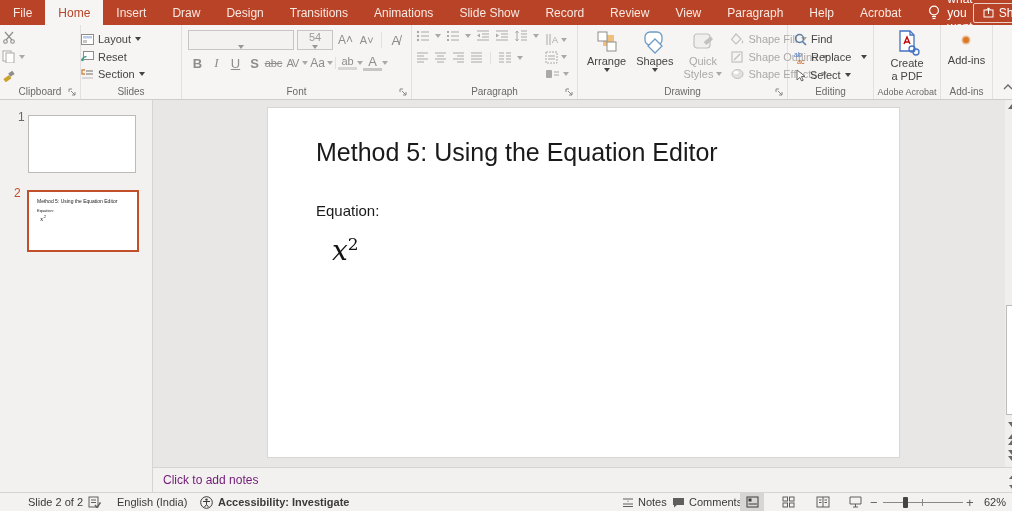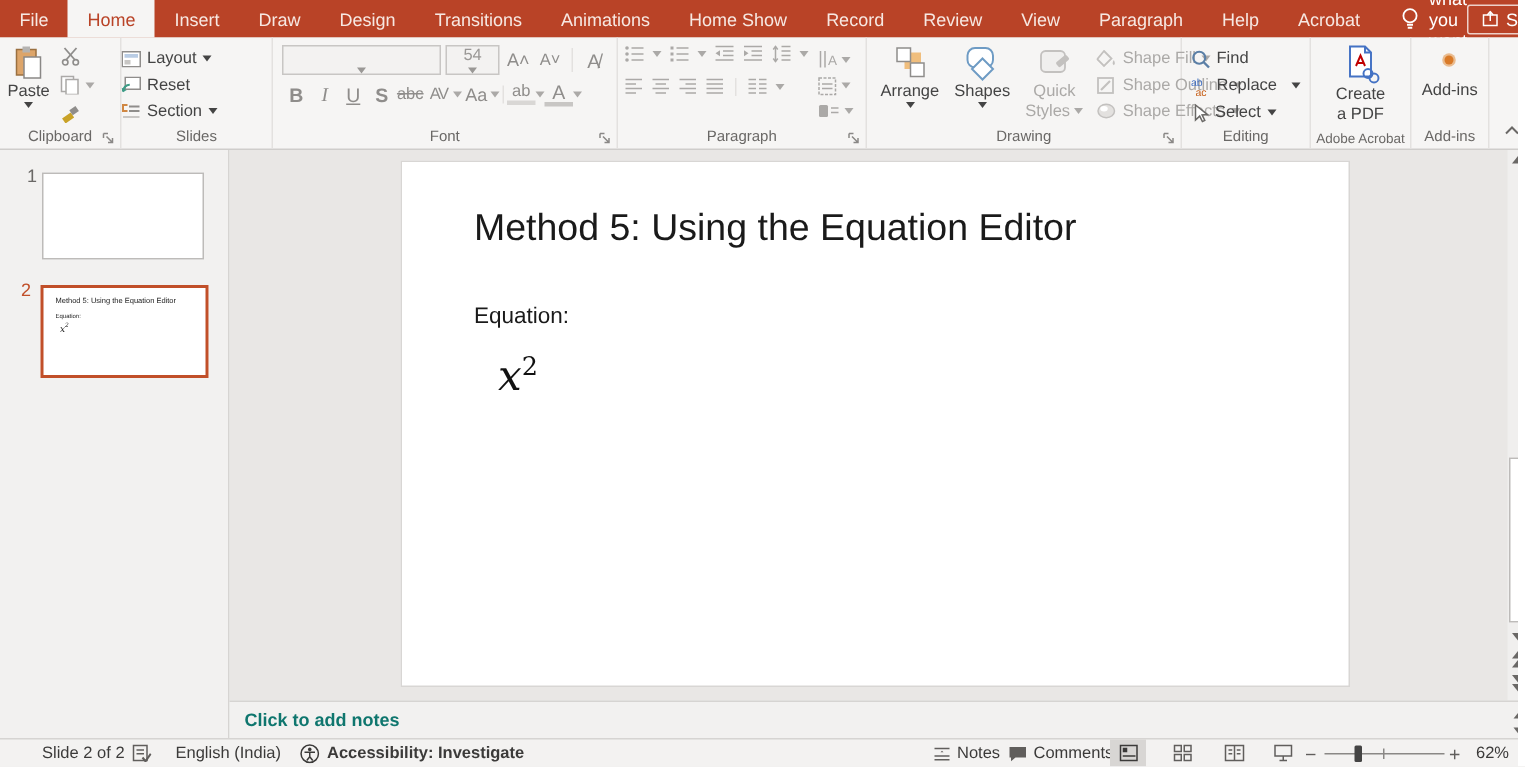--- a/index.html
+++ b/index.html
@@ -53,21 +53,21 @@
   
   .vscroll { position:absolute; left:1005px; top:100px; width:13px; height:367px; background:#F0EFEE; }
   .sb-btn { position:absolute; left:0; width:13px; height:13px; display:flex; align-items:center; justify-content:center; color:#6a6866; }
   .tri-up { width:0;height:0;border-left:4px solid transparent;border-right:4px solid transparent;border-bottom:5px solid currentColor; }
   .tri-dn { width:0;height:0;border-left:4px solid transparent;border-right:4px solid transparent;border-top:5px solid currentColor; }
   .sb-thumb { position:absolute; left:1px; top:205px; width:11px; height:110px; background:#fff; border:1px solid #BDBBB9; }
   .dbl { display:flex; flex-direction:column; gap:1px; align-items:center; }
 
   
   .notes { position:absolute; left:153px; top:467px; width:871px; height:25px; background:#F2F1F0; border-top:1px solid #D6D4D2; display:flex; align-items:center; }
-  .notes-text { margin-left:10px; font-size:12px; color:#0f766e;font-weight:bold; }
+  .notes-text { margin-left:10px; font-size:12px; color:#701a75; }
 
   
   .statusbar { position:absolute; left:0; top:492px; width:1024px; height:19px; background:#F3F2F1; border-top:1px solid #D6D4D2; font-size:11px; color:#3B3A39; }
   .sb-item { position:absolute; top:0; height:18px; display:flex; align-items:center; gap:4px; }
   .view-btn { width:24px; height:18px; display:flex; align-items:center; justify-content:center; color:#605E5C; }
   .view-btn.active { background:#D8D6D4; }
   .zoom-track { position:absolute; left:883px; top:9px; width:80px; height:1px; background:#8A8886; }
   .zoom-thumb { position:absolute; left:903px; top:4px; width:5px; height:11px; background:#444; border-radius:1px; }
   .zoom-tick  { position:absolute; left:922px; top:6px; width:1px; height:7px; background:#8A8886; }
 
@@ -79,21 +79,21 @@
 <div class="stage">
 
   <div class="titlebar">
     <div class="tab">File</div>
     <div class="tab active">Home</div>
     <div class="tab">Insert</div>
     <div class="tab">Draw</div>
     <div class="tab">Design</div>
     <div class="tab">Transitions</div>
     <div class="tab">Animations</div>
-    <div class="tab">Home Show</div>
+    <div class="tab">Slide Show</div>
     <div class="tab">Record</div>
     <div class="tab">Review</div>
     <div class="tab">View</div>
     <div class="tab">Paragraph</div>
     <div class="tab">Help</div>
     <div class="tab">Acrobat</div>
     <div class="tellme">
       <span>
         <svg width="12" height="15" viewBox="0 0 12 15">
             <circle cx="6" cy="5.5" r="4.4" fill="none" stroke="#fff" stroke-width="1.2"></circle>
@@ -114,29 +114,20 @@
       </span>
       <span>Share</span>
 
     </div>
   </div>
 
   <div class="ribbon">
 
     <div class="rgroup" style="left:0;width:81px">
       <div class="gcontent">
-        <div class="bigbtn">
-          <svg width="22" height="24" viewBox="0 0 22 24">
-              <rect x="3" y="3" width="13" height="17" fill="#DDA56A" stroke="#9a7040" stroke-width="1"></rect>
-              <rect x="7" y="1" width="5" height="4" fill="#B5B3B1"></rect>
-              <rect x="8" y="8" width="11" height="14" fill="#fff" stroke="#8a8886" stroke-width="1"></rect>
-            </svg>
-          <span class="lbl">Paste</span>
-          <span class="chev" style="color:#444"></span>
-        </div>
         <div class="minicol">
           <span>
             <svg width="14" height="13" viewBox="0 0 14 13">
                 <line x1="3" y1="1" x2="10" y2="9" stroke="#8f8d8b" stroke-width="1.2"></line>
                 <line x1="11" y1="1" x2="4" y2="9" stroke="#8f8d8b" stroke-width="1.2"></line>
                 <circle cx="3.5" cy="10.5" r="1.8" fill="none" stroke="#8f8d8b" stroke-width="1.1"></circle>
                 <circle cx="10.5" cy="10.5" r="1.8" fill="none" stroke="#8f8d8b" stroke-width="1.1"></circle>
               </svg>
           </span>
           <span style="display:flex;align-items:center;gap:4px">

